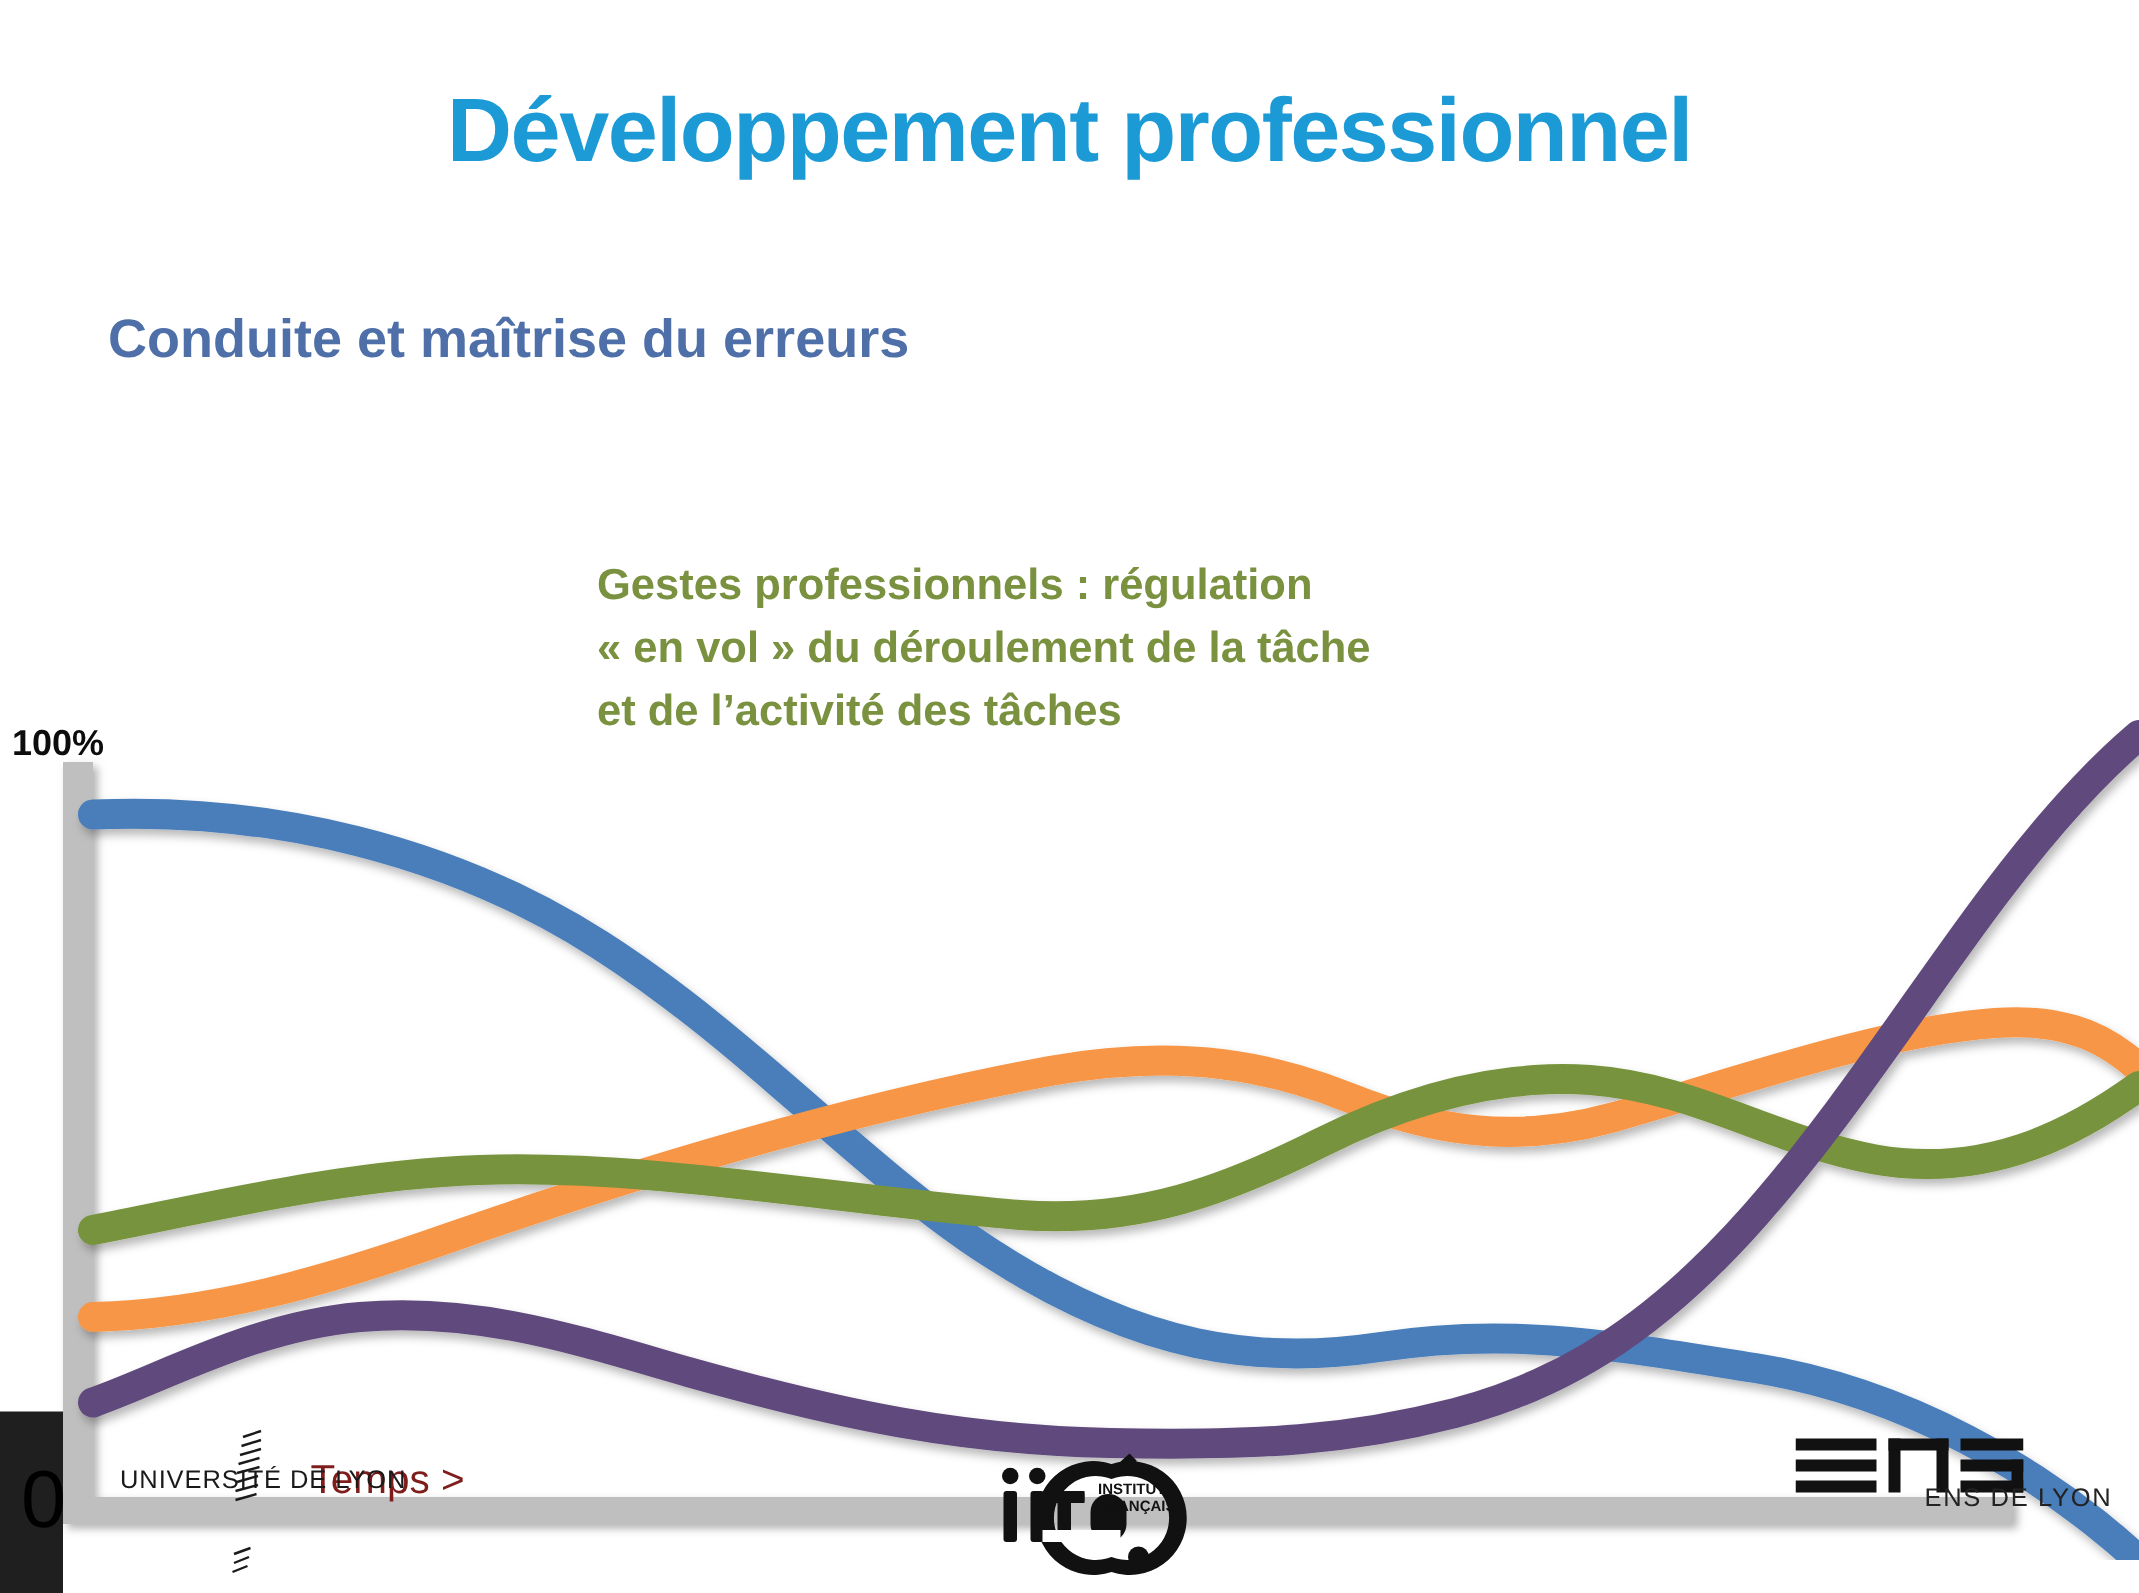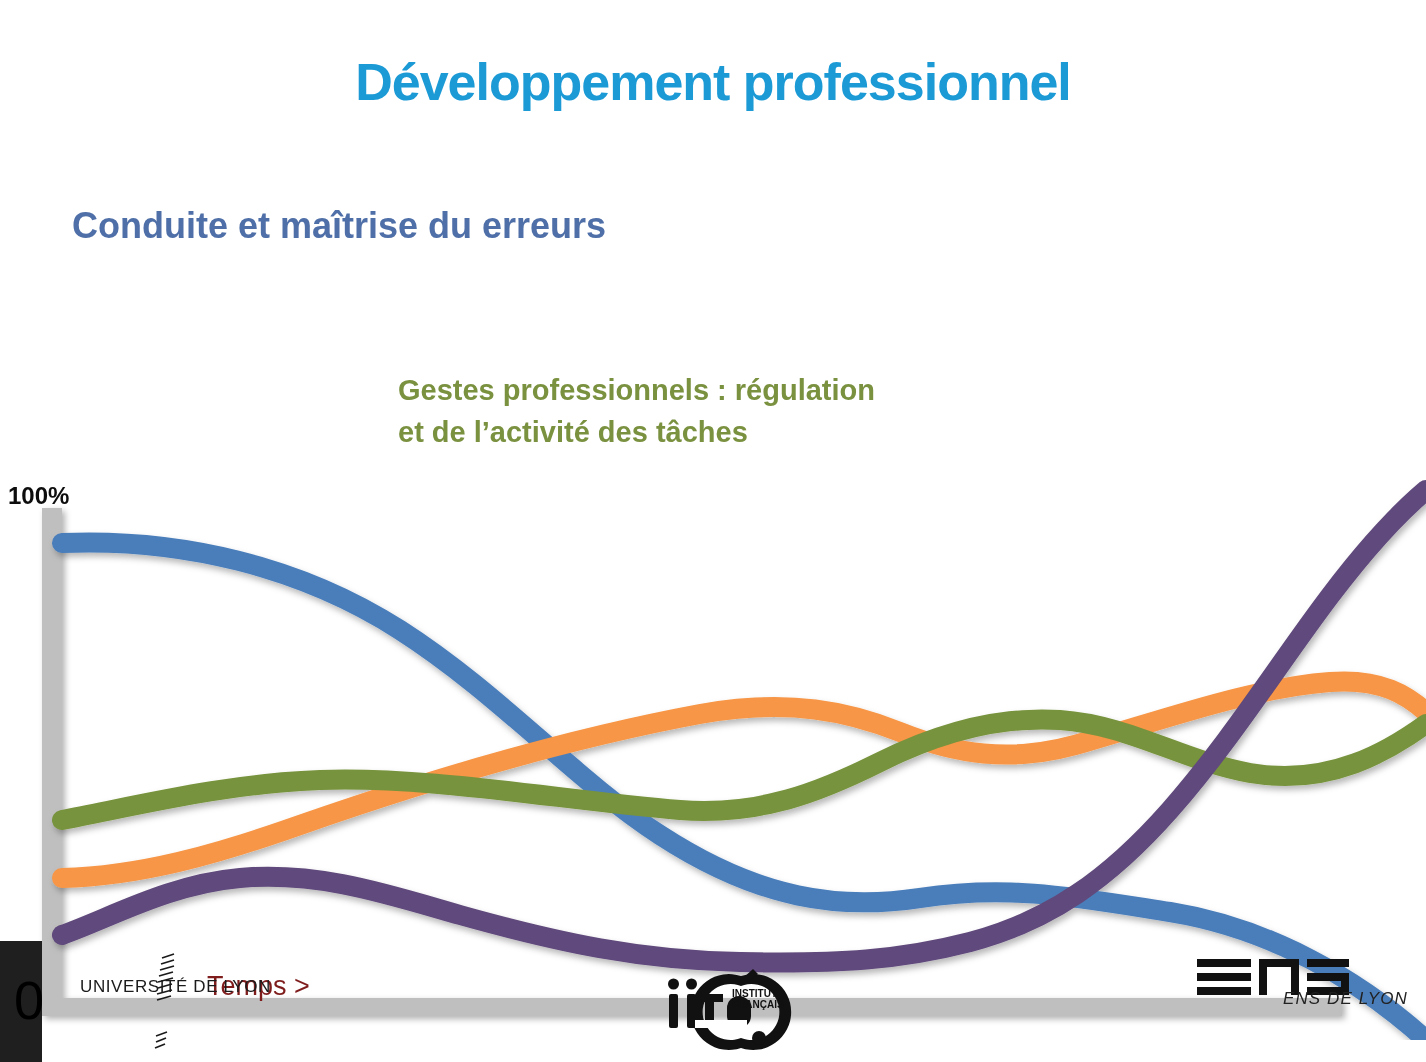--- a/index.html
+++ b/index.html
@@ -9,21 +9,21 @@
     font-family:"Liberation Sans", sans-serif;
     overflow:hidden;
     position:relative;
   }
   #slide { position:absolute; inset:0; overflow:hidden; }
 
   
   .title {
     position:absolute; left:0; top:52px; width:1426px;
     text-align:center;
-    font-size:52px; font-weight:bold;
+    font-size:60px; font-weight:bold;
     letter-spacing:-1px;
     color:#1c9ad6;
     white-space:nowrap;
   }
   .subtitle {
     position:absolute; left:72px; top:205px;
     font-size:36px; font-weight:bold;
     color:#4f6fa8;
     white-space:nowrap;
   }
@@ -73,34 +73,35 @@
     letter-spacing:0.6px; white-space:nowrap;
   }
   #lyon-hatch { position:absolute; left:148px; top:952px; }
 
   #logo-ife { position:absolute; left:655px; top:964px; }
 
   #logo-ens { position:absolute; left:1197px; top:957px; }
   #logo-ens .ens-bars { position:relative; width:152px; height:48px; }
   #logo-ens .ens-name {
     position:absolute; left:86px; top:32px;
-    font-size:17px; color:#222; letter-spacing:1.1px; white-space:nowrap;font-style:italic;
+    font-size:17px; color:#222; letter-spacing:1.1px; white-space:nowrap;
   }
 </style>
 </head>
 <body>
 
 <div id="slide">
 
   <div class="title">Développement professionnel</div>
   <div class="subtitle">Conduite et maîtrise du erreurs</div>
 
 
   <div class="callout" id="callout-green">
     <span>Gestes professionnels : régulation</span>
+    <span>« en vol » du déroulement de la tâche</span>
     <span> et de l’activité des tâches</span>
   </div>
 
 
   <div class="ylabel">100%</div>
 
   <div id="chart">
     <svg width="1426" height="560" viewBox="0 0 1426 560" xmlns="http://www.w3.org/2000/svg">
       <defs>
         <filter id="ribbon-shadow" x="-10%" y="-30%" width="130%" height="180%">

